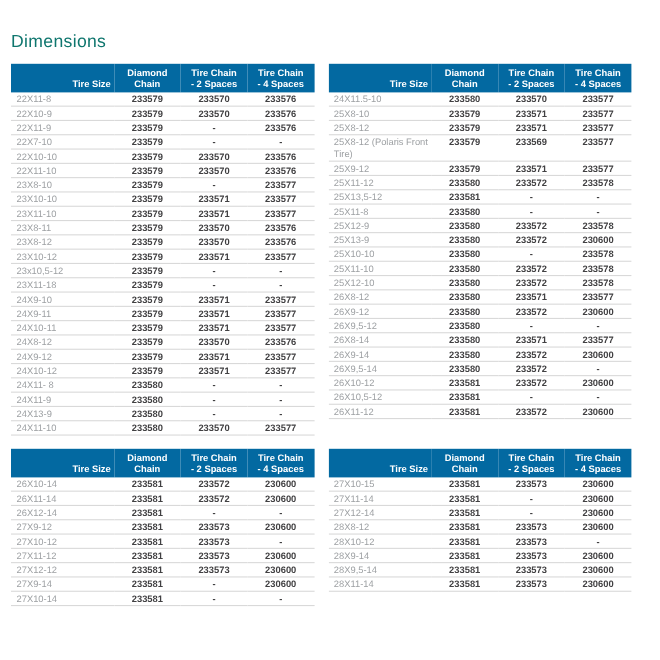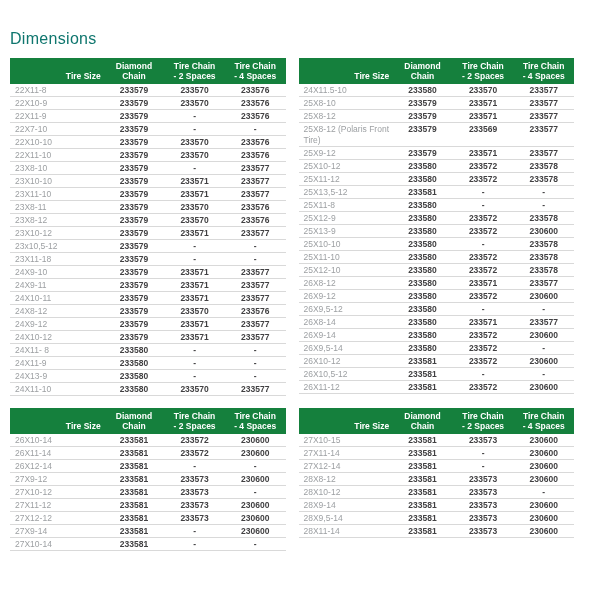--- a/index.html
+++ b/index.html
@@ -24,21 +24,21 @@
     column-gap: 13px;
     row-gap: 12px;
     align-items: start;
   }
   table {
     width: 100%;
     border-collapse: collapse;
     table-layout: fixed;
   }
   th {
-    background: #15803d;
+    background: #0369a1;
     color: #ffffff;
     font-size: 8.5px;
     font-weight: bold;
     line-height: 1.18;
     vertical-align: bottom;
     padding: 3px 3px 3px;
     white-space: pre-line;
   }
   th.size { text-align: right; padding-left: 5px; }
   th.val  { text-align: center; }
@@ -271,26 +271,20 @@
             <td class="val">233569</td>
             <td class="val">233577</td>
           </tr>
           <tr>
             <td class="size">25X9-12</td>
             <td class="val">233579</td>
             <td class="val">233571</td>
             <td class="val">233577</td>
           </tr>
           <tr>
-            <td class="size">25X10-12</td>
-            <td class="val">233580</td>
-            <td class="val">233572</td>
-            <td class="val">233578</td>
-          </tr>
-          <tr>
             <td class="size">25X11-12</td>
             <td class="val">233580</td>
             <td class="val">233572</td>
             <td class="val">233578</td>
           </tr>
           <tr>
             <td class="size">25X13,5-12</td>
             <td class="val">233581</td>
             <td class="val">-</td>
             <td class="val">-</td>

